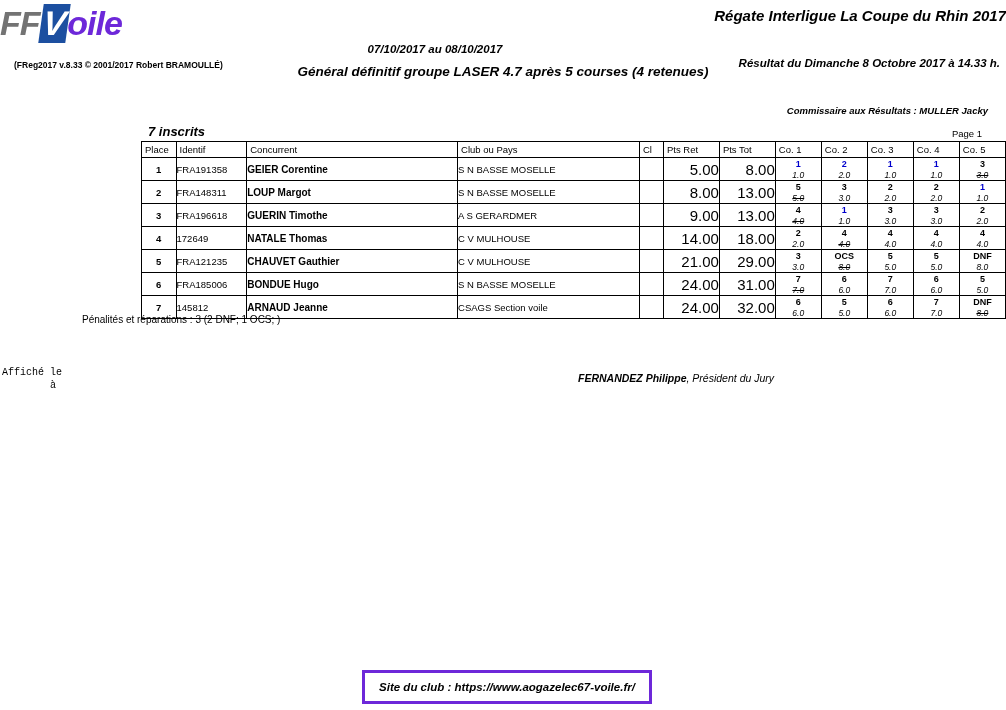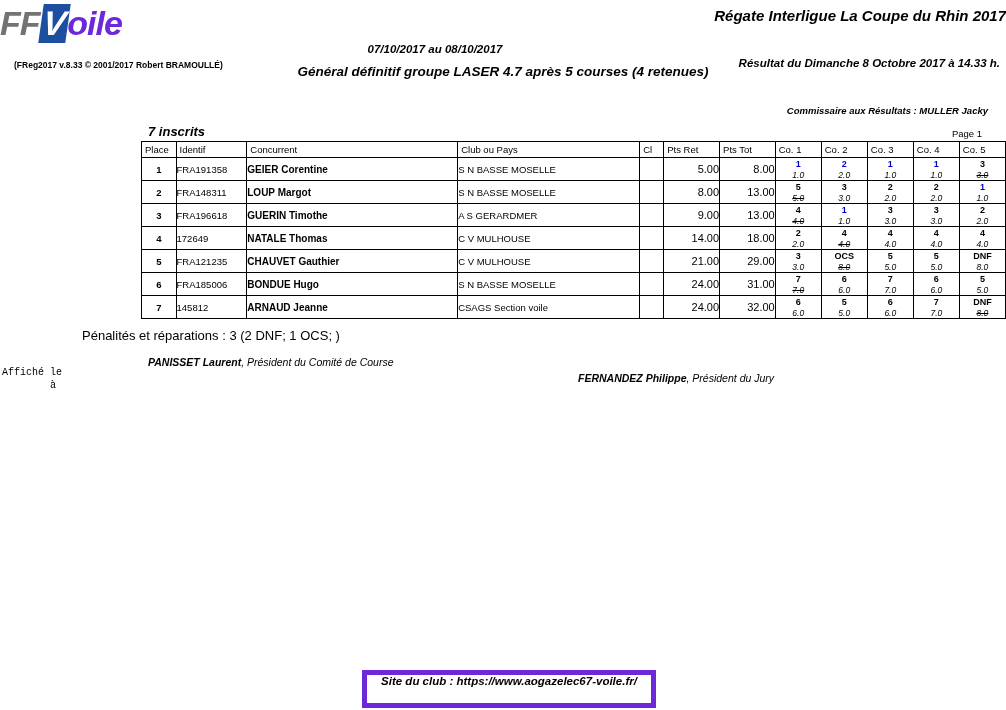--- a/index.html
+++ b/index.html
@@ -144,21 +144,21 @@
   td.cell {
     height: 22px;
     padding: 0 3px;
     white-space: nowrap;
   }
   td.c-place { text-align: center; font-weight: bold; font-size: 9.5px; }
   td.c-ident { text-align: left;  font-size: 9.5px; padding-left: 5px; }
   td.c-conc  { text-align: left;  font-weight: bold; font-size: 10px; padding-left: 5px;}
   td.c-club  { text-align: left;  font-size: 9.5px; padding-left: 5px; }
   td.c-cl    { text-align: center; }
-  td.c-num   { text-align: right; padding-right: 5px; font-size: 11px; }
+  td.c-num   { text-align: right; padding-right: 5px; font-size: 15px; }
 
   
   td.c-co {
     text-align: center;
     padding: 0;
     position: relative;
   }
   .co-box {
     display: block;
     height: 22px;
@@ -178,22 +178,22 @@
   }
   .blue { color: #0000cc; }
   .black { color: #000000; }
   .struck .co-pts {
     text-decoration: line-through;
   }
 
   
   .penalites {
     position: absolute;
-    left: 38px; top: 328px;
-    font-size: 13px;
+    left: 38px; top: 314px;
+    font-size: 10px;
     padding-left: 44px;
   }
   .sig-left {
     position: absolute;
     left: 148px; top: 356px;
     font-size: 10.5px;
     font-style: italic;
     white-space: nowrap;
   }
   .sig-left b, .sig-right b { font-style: italic; }
@@ -210,22 +210,23 @@
     font-family: "Liberation Mono", monospace;
     font-size: 10px;
     line-height: 13px;
     white-space: pre;
   }
   .clubsite {
     position: absolute;
     left: 362px; top: 670px;
     width: 284px;
     height: 28px;
-    border: 5px solid #6d28d9;
+    border: 3px solid #6d28d9;
     display: flex;
+    align-items: center;
     justify-content: center;
     font-size: 11.5px;
     font-weight: bold;
     font-style: italic;
   }
 </style>
 </head>
 <body>
 
 <div class="page">
@@ -535,23 +536,20 @@
                 <span class="co-pts">8.0</span>
               </span>
             </td>
           </tr>
         </tbody>
     </table>
   </div>
 
   <div class="penalites">Pénalités et réparations : 3 (2 DNF; 1 OCS; )</div>
 
-  <div class="sig-left">
-    <b>PANISSET Laurent</b><span>, Président du Comité de Course</span>
-  </div>
 
   <div class="sig-right">
     <b>FERNANDEZ Philippe</b><span>, Président du Jury</span>
   </div>
 
   <div class="affiche">Affiché le
         à</div>
 
   <div class="clubsite">
     <span>Site du club : https://www.aogazelec67-voile.fr/</span>

